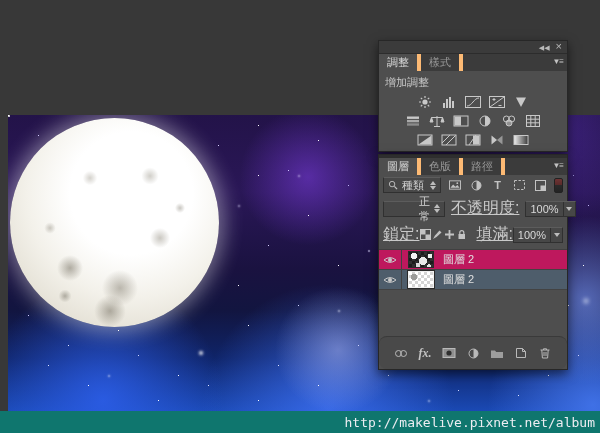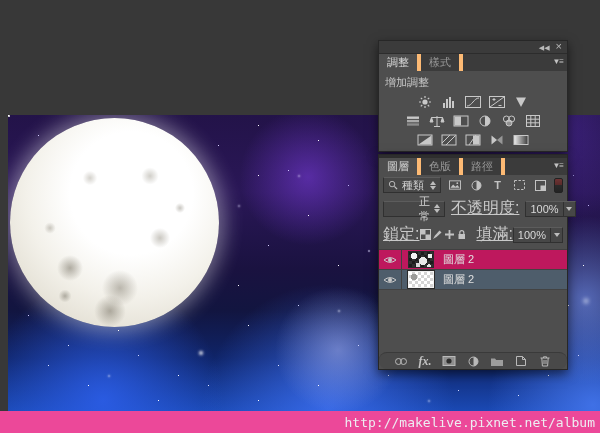--- a/index.html
+++ b/index.html
@@ -50,21 +50,21 @@
       radial-gradient(circle 12px at 140px 58px,  rgba(133,128,113,0.38), transparent 72%),
       radial-gradient(circle 22px at 100px 193px, rgba(108,102,88,0.5), transparent 72%),
       radial-gradient(circle 8px  at 40px 110px,  rgba(128,122,108,0.4), transparent 72%),
       radial-gradient(circle 7px  at 170px 90px,  rgba(118,112,98,0.4), transparent 72%),
       radial-gradient(circle 9px  at 55px 178px,  rgba(100,95,82,0.45), transparent 72%),
       radial-gradient(circle at 58% 36%, #ffffff 34%, #f3f1ea 58%, #e2ded2 82%, #cfcaba 100%);
     box-shadow:0 0 20px 5px rgba(255,255,255,0.4);
   }
 
   
-  .url-strip { position:absolute; left:0; top:411px; width:600px; height:22px; background:#ec4899;
+  .url-strip { position:absolute; left:0; top:411px; width:600px; height:22px; background:#0f766e;
     display:flex; align-items:center; justify-content:flex-end; padding-right:5px;
     font-family:"DejaVu Sans Mono","Liberation Mono",monospace; font-size:13px; color:#ededf2; }
 
   
   .panel { position:absolute; background:#4e4e4e; border:1px solid #272727; box-shadow:0 4px 10px rgba(0,0,0,0.55); }
   .drag-bar { height:13px; background:#3b3b3b; border-bottom:1px solid #2c2c2c; display:flex; align-items:center;
     justify-content:flex-end; gap:6px; padding-right:5px; }
   .drag-btn { font-size:7px; color:#b9b9b9; line-height:1; cursor:default; }
   .drag-btn.x { font-size:11px; margin-top:-2px; }
   .tab-bar { height:17px; background:#3b3b3b; display:flex; align-items:stretch; position:relative; }
@@ -120,21 +120,21 @@
       linear-gradient(45deg,#d4d4d4 25%,transparent 25%,transparent 75%,#d4d4d4 75%);
     background-size:100% 100%,6px 6px,6px 6px; background-position:0 0,0 0,3px 3px; background-color:#ffffff; }
   .thumb-lavender { background-image:
       linear-gradient(45deg,#bcbef0 25%,transparent 25%,transparent 75%,#bcbef0 75%),
       linear-gradient(45deg,#bcbef0 25%,transparent 25%,transparent 75%,#bcbef0 75%);
     background-size:6px 6px; background-position:0 0,3px 3px; background-color:#e4e5fa; }
   .thumb-black { background:#010101; }
   .layer-name { font-size:11px; color:#e0e0e0; margin-left:9px; }
   .list-filler { flex:1; background:#4e4e4e; }
   .lay-footer { height:16px; border-top:1px solid #3a3a3a; background:#494949;
-    display:flex; align-items:center; justify-content:center; gap:9px; padding:8px 4px;border-radius:8px; }
+    display:flex; align-items:center; justify-content:center; gap:9px; padding:16px 4px;border-radius:8px; }
   .lay-footer .ico-btn { width:15px; height:13px; }
 </style>
 </head>
 <body>
 
 <div class="screen">
 
   <div class="canvas">
     <div class="stars-small"></div>
     <div class="stars-big"></div>

